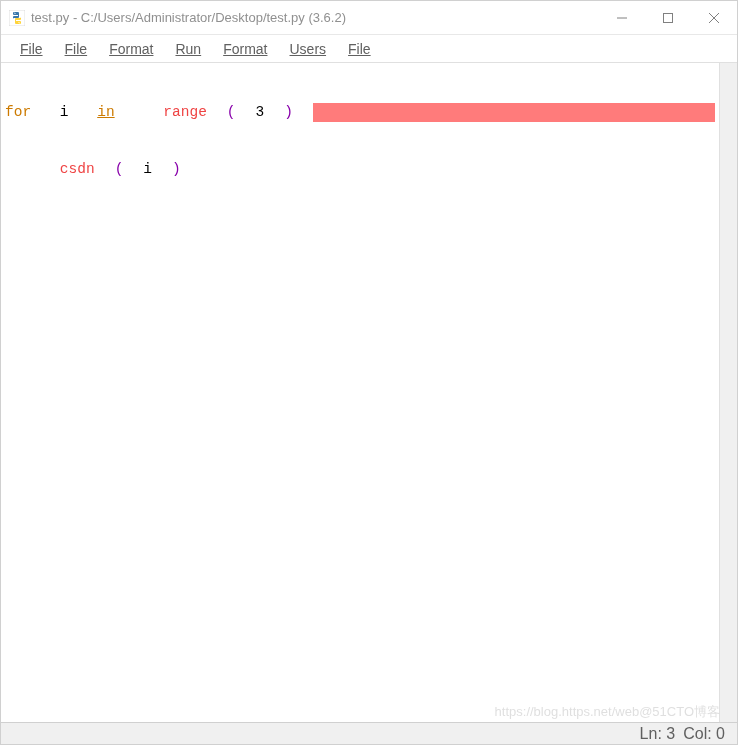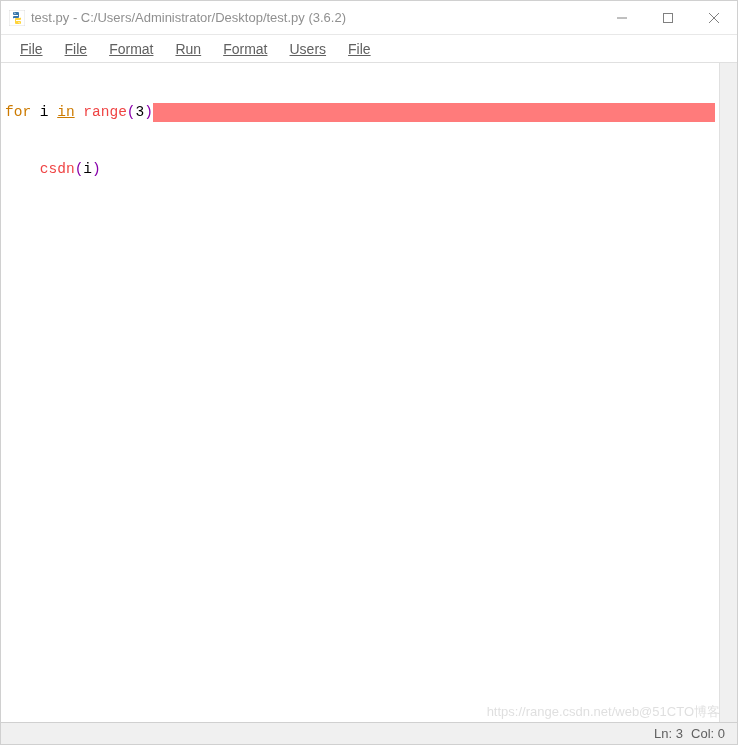--- a/index.html
+++ b/index.html
@@ -80,20 +80,21 @@
       font-size: 14.5px;
       line-height: 19px;
       padding: 2px 4px;
       white-space: pre;
       position: relative;
       overflow: hidden;
     }
     .code-line {
       display: flex;
       height: 19px;
+      gap: 20px;
     }
     .kw { color: #cc7a00; }
     .kw2 { color: #cc7a00; text-decoration: underline; }
     .func { color: #ef4444; }
     .paren { color: #8800aa; }
     .text-normal { color: #000000; }
     .highlight-error {
       background: #ff7b7b;
       display: inline-block;
       height: 19px;
@@ -106,21 +107,21 @@
       position: relative;
     }
     .statusbar {
       height: 22px;
       background: #f0f0f0;
       border-top: 1px solid #d0d0d0;
       display: flex;
       align-items: center;
       justify-content: flex-end;
       padding: 0 12px;
-      font-size: 13px;
+      font-size: 16px;
       color: #606060;
     }
     .status-item {
       margin-left: 8px;
     }
     .watermark {
       position: absolute;
       bottom: 24px;
       right: 18px;
       font-size: 13px;
@@ -179,13 +180,13 @@
   </div>
   <div class="scrollbar-vertical">
   </div>
 </div>
 
 <div class="statusbar">
   <span class="status-item">Ln: 3</span>
   <span class="status-item">Col: 0</span>
 </div>
 
-<div class="watermark">https://range.csdn.net/web@51CTO博客</div>
+<div class="watermark">https://blog.https.net/web@51CTO博客</div>
 
 </body></html>

